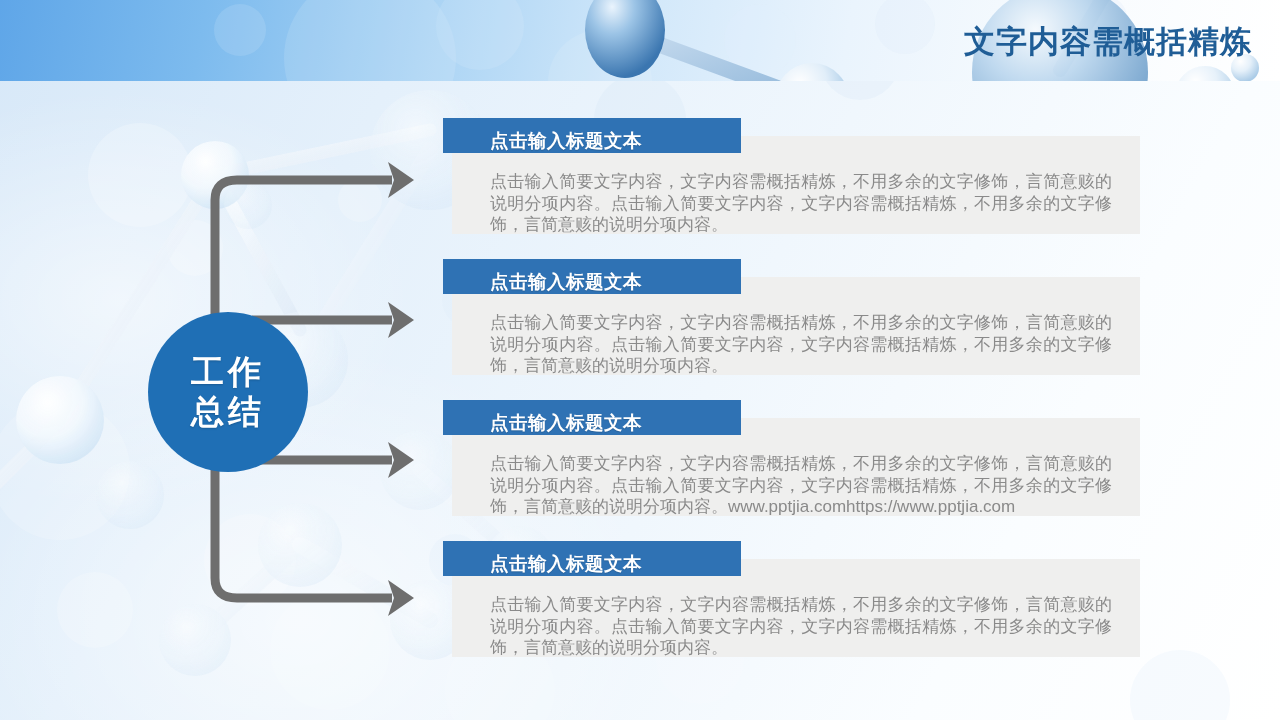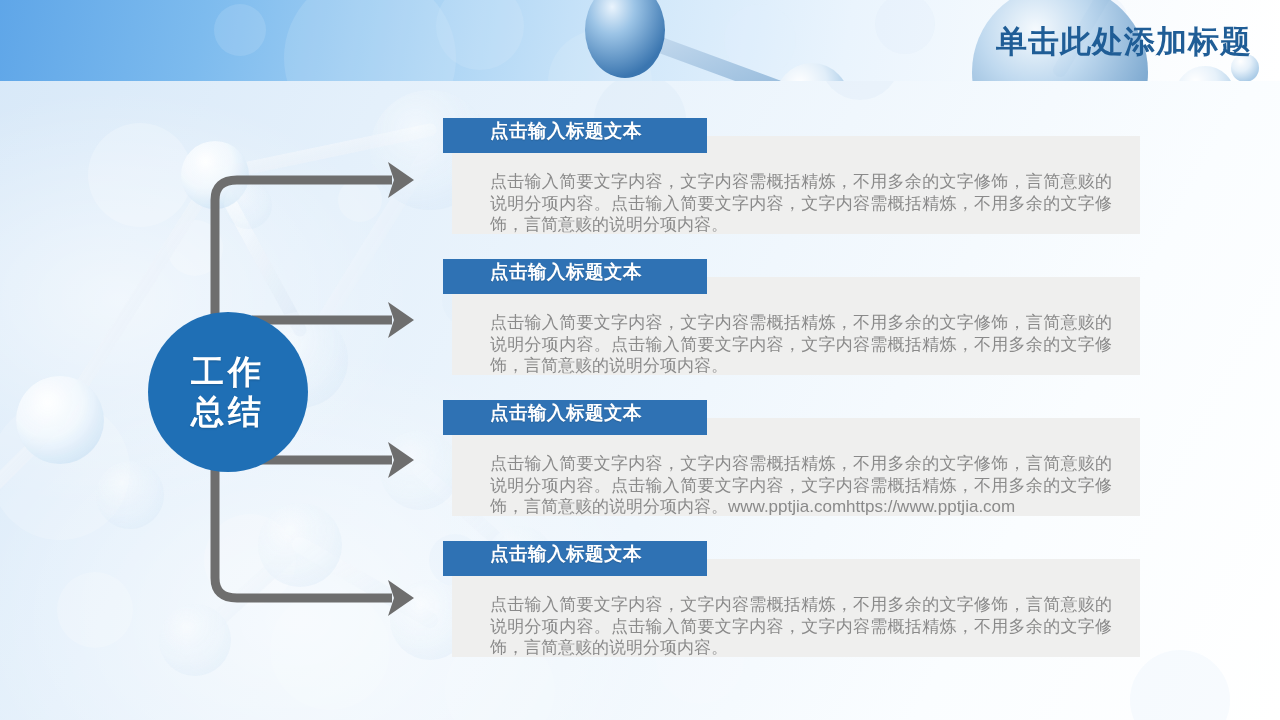--- a/index.html
+++ b/index.html
@@ -46,23 +46,23 @@
   
   .arrows{position:absolute;left:0;top:0;width:1280px;height:720px;}
 
   
   .block{position:absolute;left:452px;width:688px;}
   .panel{
     position:absolute;left:0;top:0;width:688px;
     background:#efefee;
   }
   .bar{
-    position:absolute;left:-9px;top:-18px;width:264px;height:35px;
+    position:absolute;left:-9px;top:-18px;width:298px;height:35px;
     background:#2f72b4;
-    display:flex;align-items:flex-start;
+    display:flex;align-items:flex-end;
   }
   .bar-txt{
     color:#ffffff;font-size:18.5px;font-weight:bold;letter-spacing:.5px;
     margin-left:47px;white-space:nowrap;
     text-shadow:0 1px 1px rgba(0,0,0,.15);
   }
   .body-txt{
     position:absolute;left:38px;top:35px;width:622px;
     color:#8a8a8a;font-size:17px;line-height:21.5px;
     text-align:justify;
@@ -184,21 +184,21 @@
         <line x1="625" y1="32" x2="810" y2="100" stroke="url(#bondB)" stroke-width="16" stroke-linecap="round"></line>
         <line x1="810" y1="100" x2="1060" y2="120" stroke="url(#bondB)" stroke-width="16" stroke-linecap="round"></line>
         <line x1="1060" y1="70" x2="1125" y2="-40" stroke="url(#bondB)" stroke-width="14" stroke-linecap="round"></line>
         <circle cx="1060" cy="72" r="88" fill="url(#sphMid)" opacity=".95"></circle>
         <ellipse cx="625" cy="30" rx="40" ry="48" fill="url(#sphBlue)"></ellipse>
         <ellipse cx="812" cy="103" rx="38" ry="40" fill="url(#sphBlueLt)"></ellipse>
         <circle cx="1205" cy="96" r="30" fill="url(#sphBlueLt)" opacity=".8"></circle>
         <circle cx="1245" cy="68" r="14" fill="url(#sphBlueLt)" opacity=".85"></circle>
       </g>
     </svg>
-    <div class="slide-title">单击此处添加标题</div>
+    <div class="slide-title">文字内容需概括精炼</div>
   </div>
 
   <svg class="arrows" viewBox="0 0 1280 720" xmlns="http://www.w3.org/2000/svg">
     <g fill="none" stroke="#6e6e6e" stroke-width="9" stroke-linecap="butt">
 
       <path d="M215,340 L215,200 Q215,180 237,180 L392,180"></path>
 
       <path d="M252,320 L392,320"></path>
 
       <path d="M252,460 L392,460"></path>

